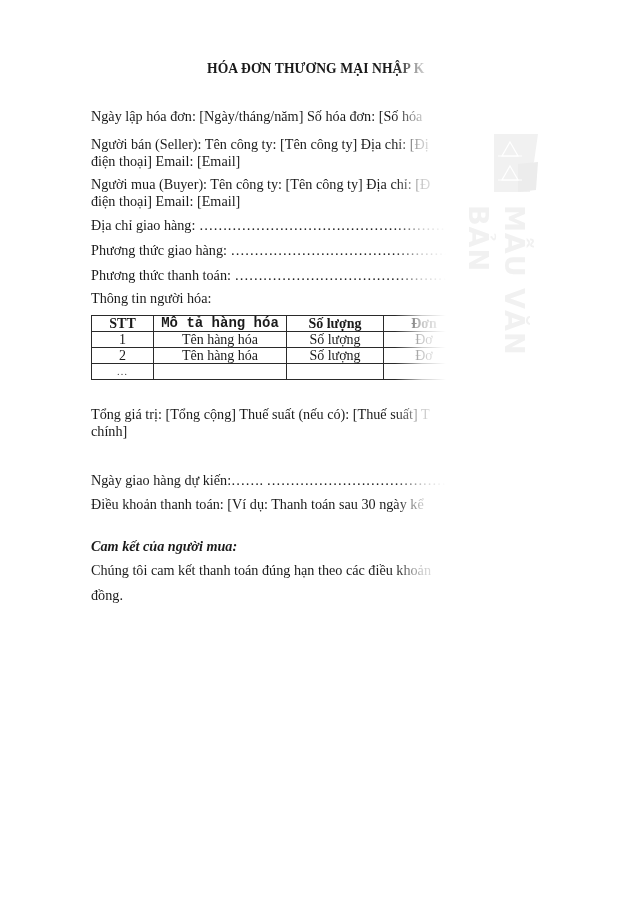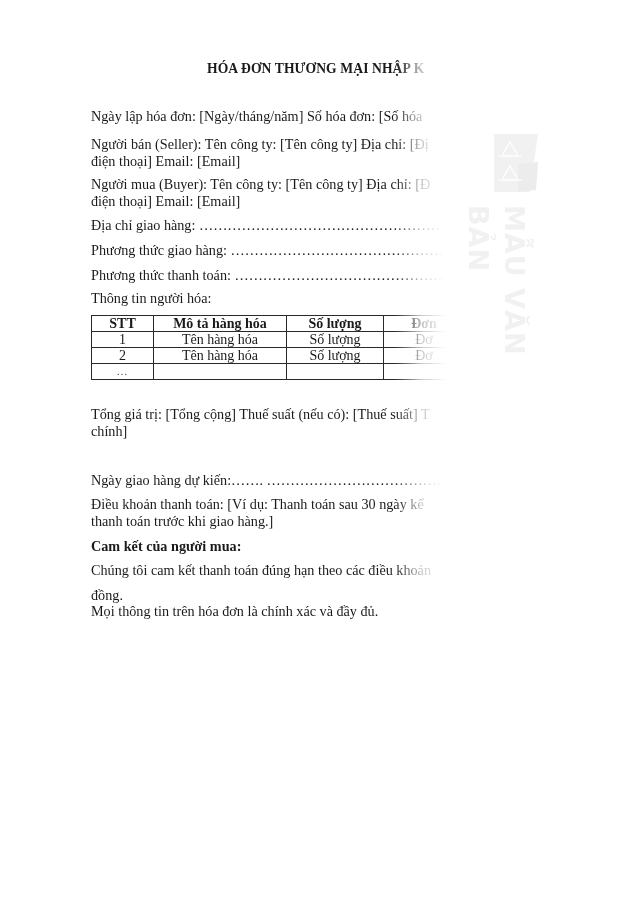--- a/index.html
+++ b/index.html
@@ -30,42 +30,42 @@
     }
     .title {
       position: absolute;
       top: 61px;
       left: 207px;
       font-size: 13.6px;
       font-weight: bold;
       letter-spacing: 0.1px;
       white-space: nowrap;
     }
-    .bold { font-weight: bold; }
+    .bold { font-weight: bold; font-style: italic; }
 
     
     .goods-table {
       position: absolute;
       left: 91px;
       top: 315px;
       border-collapse: collapse;
       font-size: 14px;
       line-height: 15px;
     }
     .goods-table td, .goods-table th {
       border: 1px solid #2a2a2a;
       padding: 0;
       text-align: center;
       height: 15px;
       white-space: nowrap;
       overflow: hidden;
     }
     .goods-table th { font-weight: bold; }
     .c1 { width: 61px; }
-    .c2 { width: 132px; }
+    .c2 { width: 132px; font-family: Liberation Mono, monospace; }
     .c3 { width: 96px; }
     .c4 { width: 80px; }
     .ellipsis { font-size: 11px; letter-spacing: 1px; color: #444; }
 
     
     .fade {
       position: absolute;
       top: 40px;
       left: 395px;
       width: 60px;
@@ -154,28 +154,26 @@
     </tr>
   </tbody>
     </table>
 
   <div class="line" style="top:406px">Tổng giá trị: [Tổng cộng] Thuế suất (nếu có): [Thuế suất] T</div>
   <div class="line" style="top:423px">chính]</div>
 
   <div class="line" style="top:472px">Ngày giao hàng dự kiến:……. ………………………………………</div>
 
   <div class="line" style="top:496px">Điều khoản thanh toán: [Ví dụ: Thanh toán sau 30 ngày kể</div>
-  <div class="line" style="top:513px">thanh toán trước khi giao hàng.]</div>
 
   <div class="line bold" style="top:538px">Cam kết của người mua:</div>
 
   <div class="line" style="top:562px">Chúng tôi cam kết thanh toán đúng hạn theo các điều khoản</div>
   <div class="line" style="top:587px">đồng.</div>
 
-  <div class="line" style="top:603px">Mọi thông tin trên hóa đơn là chính xác và đầy đủ.</div>
 
   <div class="fade"></div>
   <div class="blank-right"></div>
 
   <div class="wm-logo">
     <svg width="52" height="60" viewBox="0 0 52 60">
       <polygon points="4,0 48,0 44,28 40,32 40,58 4,58" fill="#f1f1f1"></polygon>
       <polygon points="28,30 48,28 46,56 28,58" fill="#ececec"></polygon>
       <path d="M20,8 L28,22 L12,22 Z" fill="none" stroke="#ffffff" stroke-width="1.2"></path>
       <path d="M20,32 L28,46 L12,46 Z" fill="none" stroke="#ffffff" stroke-width="1.2"></path>

